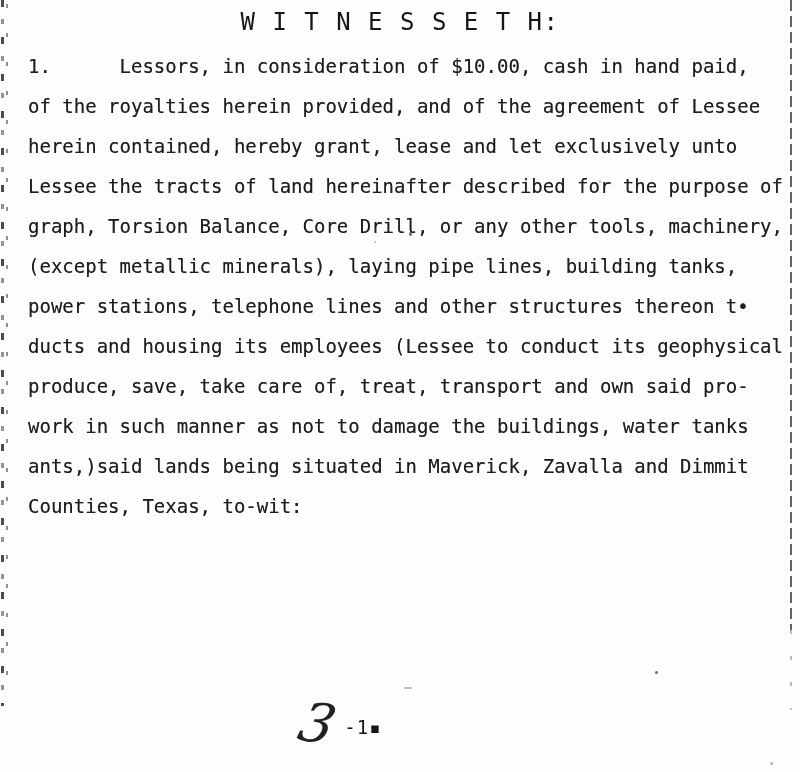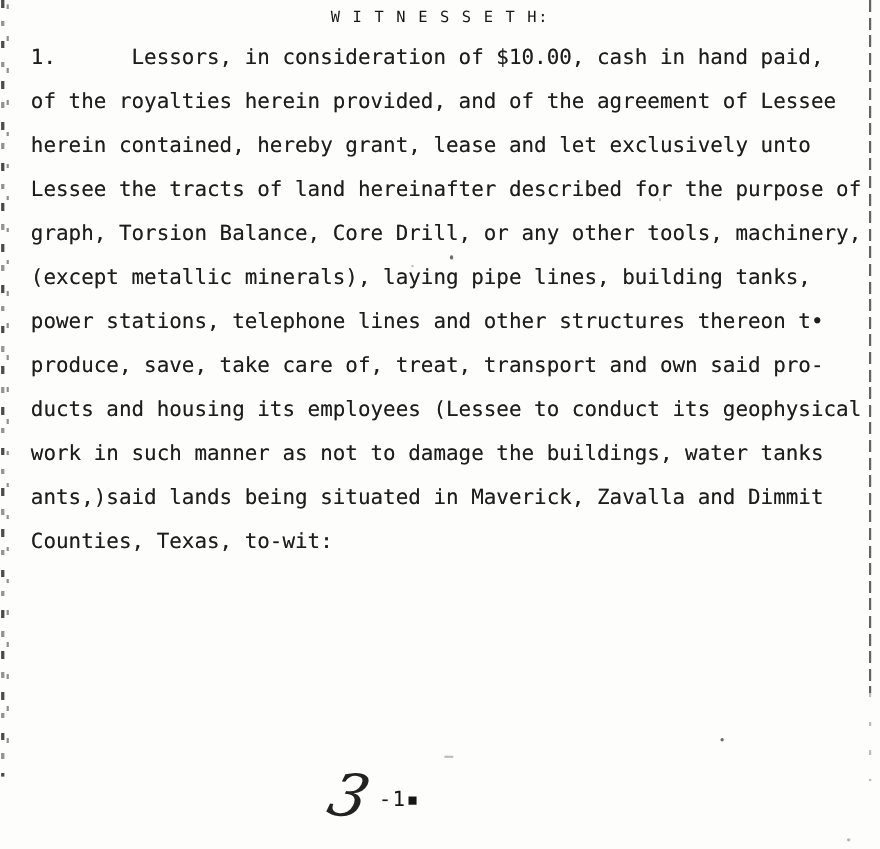--- a/index.html
+++ b/index.html
@@ -15,28 +15,28 @@
     overflow: hidden;
     font-family: "DejaVu Sans Mono", "Liberation Mono", monospace;
     color: #1b1b1b;
   }
   .doc-title {
     position: absolute;
     top: 8px;
     left: 0;
     width: 100%;
     text-align: center;
-    font-size: 14px;
+    font-size: 24px;
     letter-spacing: 1.5px;
     white-space: pre;
     color: #161616;
   }
   .doc-body {
     position: absolute;
-    top: 32px;
+    top: 46px;
     left: 28px;
     width: 770px;
   }
   .doc-line {
     height: 40px;
     line-height: 40px;
     font-size: 19px;
     white-space: pre;
     letter-spacing: 0px;
     color: #1d1d1d;
@@ -141,22 +141,22 @@
   <div class="doc-title">W I T N E S S E T H:</div>
 
   <div class="doc-body">
     <div class="doc-line">1.      Lessors, in consideration of $10.00, cash in hand paid,</div>
     <div class="doc-line">of the royalties herein provided, and of the agreement of Lessee</div>
     <div class="doc-line">herein contained, hereby grant, lease and let exclusively unto</div>
     <div class="doc-line">Lessee the tracts of land hereinafter described for the purpose of</div>
     <div class="doc-line">graph, Torsion Balance, Core Drill, or any other tools, machinery,</div>
     <div class="doc-line">(except metallic minerals), laying pipe lines, building tanks,</div>
     <div class="doc-line">power stations, telephone lines and other structures thereon t•</div>
+    <div class="doc-line">ducts and housing its employees (Lessee to conduct its geophysical</div>
     <div class="doc-line">produce, save, take care of, treat, transport and own said pro-</div>
-    <div class="doc-line">ducts and housing its employees (Lessee to conduct its geophysical</div>
     <div class="doc-line">work in such manner as not to damage the buildings, water tanks</div>
     <div class="doc-line">ants,)said lands being situated in Maverick, Zavalla and Dimmit</div>
     <div class="doc-line">Counties, Texas, to-wit:</div>
   </div>
 
   <div class="page-footer">
     <span class="handwritten-num">3</span>
     <span class="typed-num">-1▪</span>
   </div>
 

